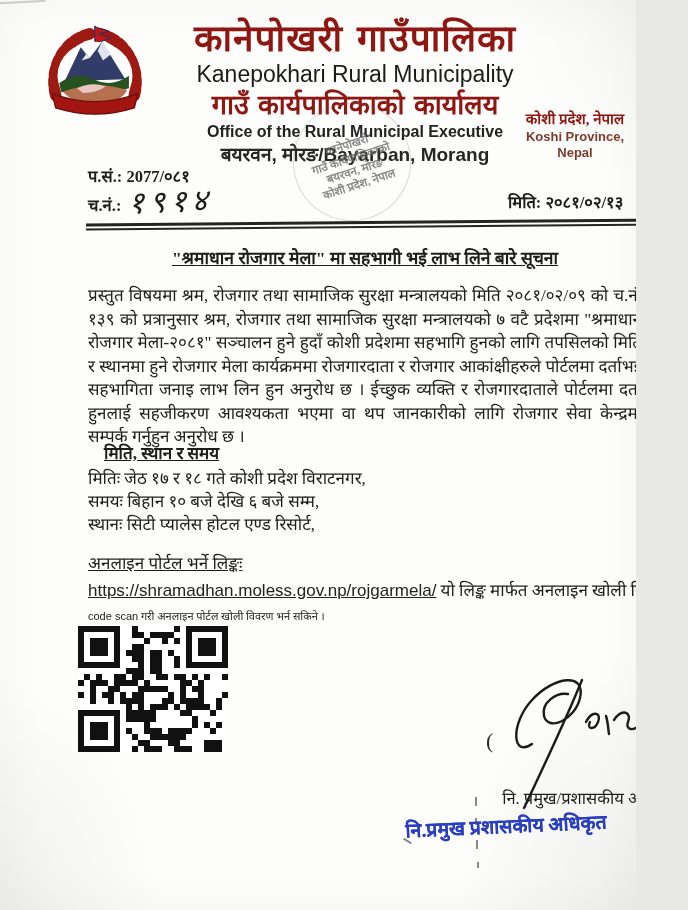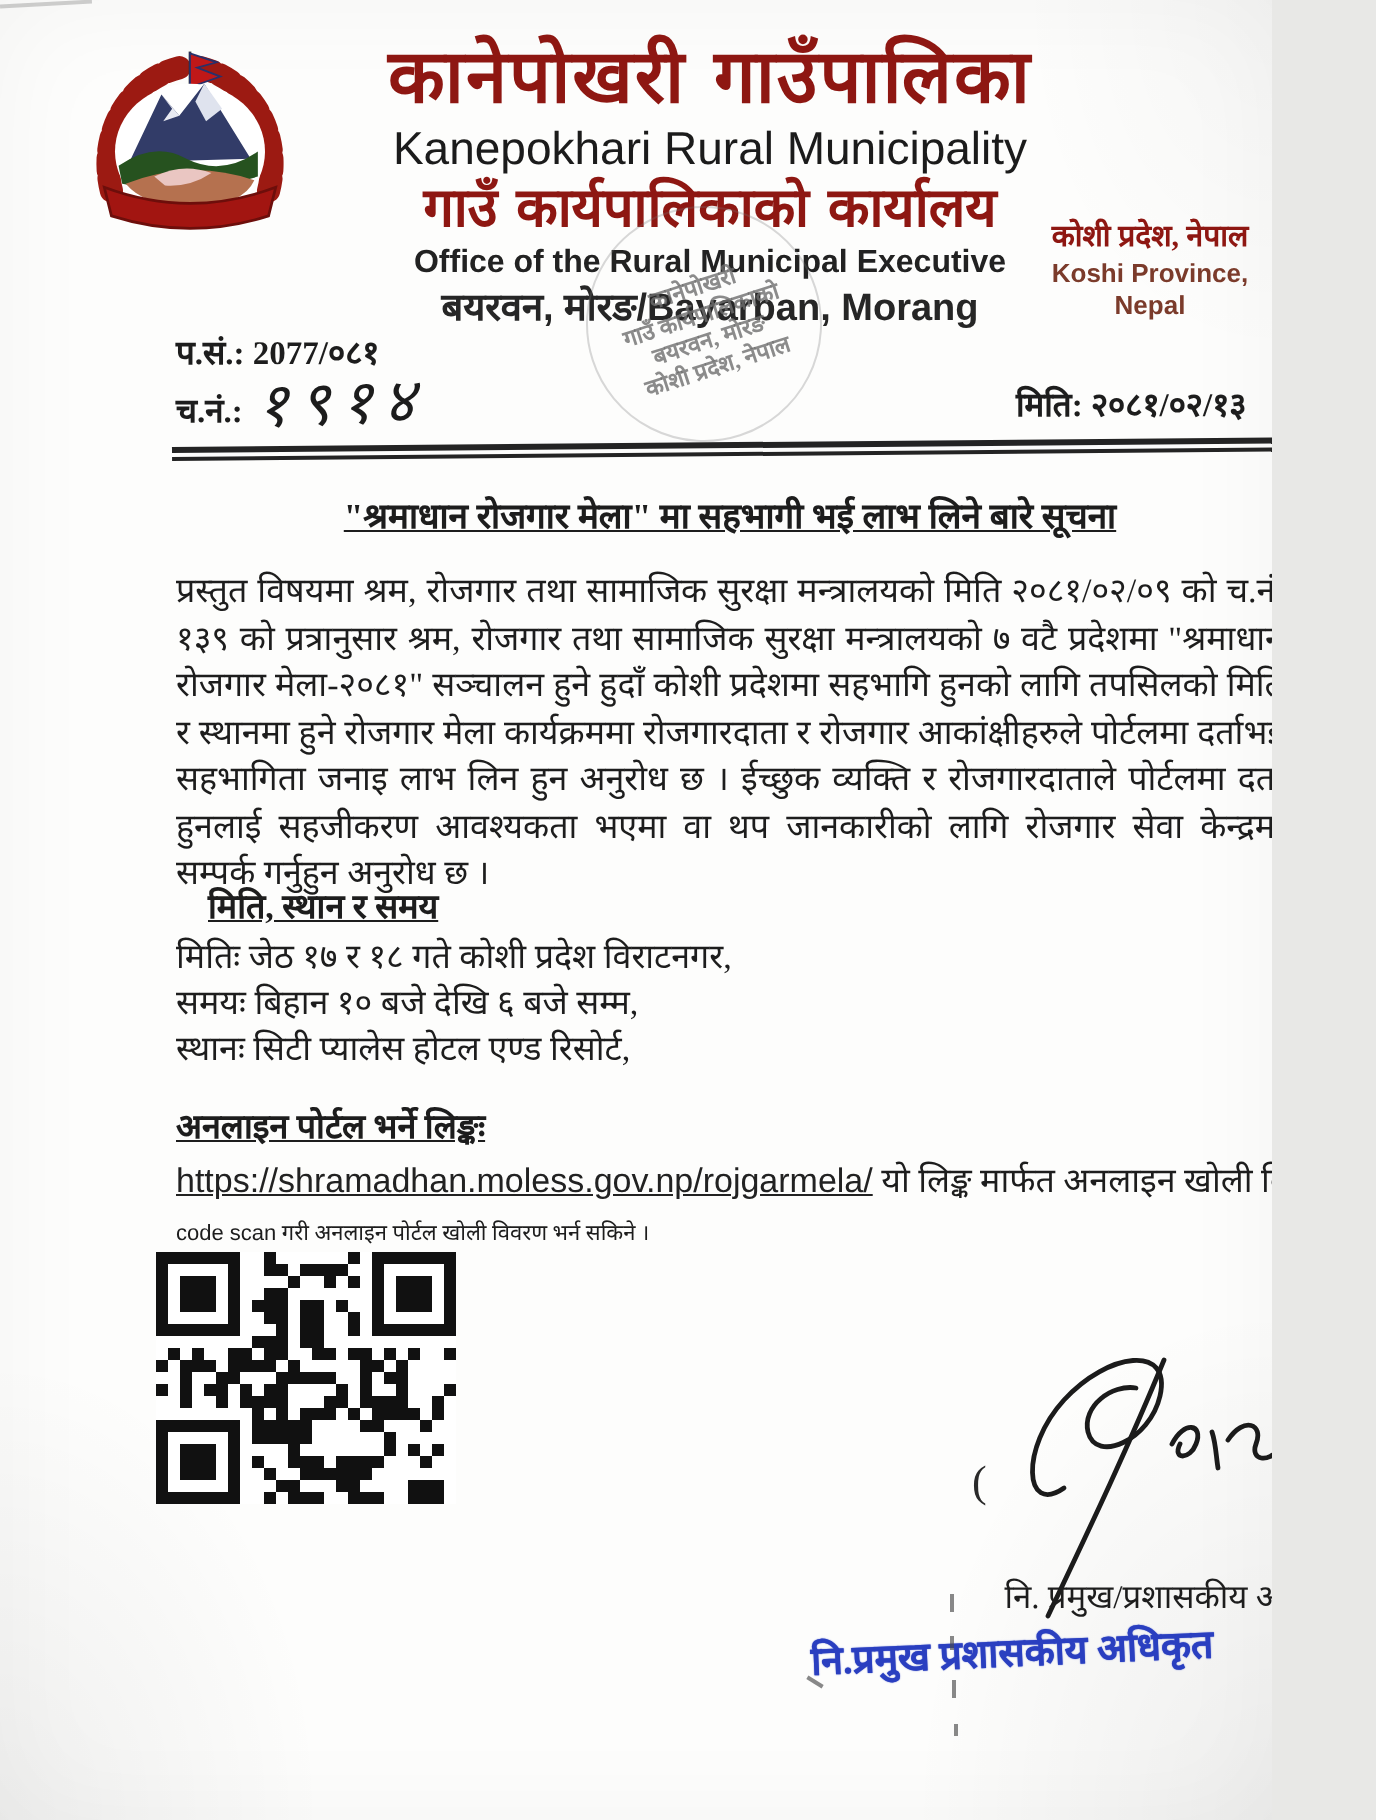--- a/index.html
+++ b/index.html
@@ -52,21 +52,21 @@
 
   
   .subject{left:88px;top:245px;width:554px;text-align:center;font-weight:700;
            font-size:17.5px;text-decoration:underline;}
   .bodytext{left:88px;top:284px;width:554px;text-align:justify;font-size:17px;
             line-height:23.5px;}
   .sec-head{left:104px;top:441px;font-size:17px;font-weight:700;text-decoration:underline;}
   .sch1{left:88px;top:466px;font-size:17px;}
   .sch2{left:88px;top:489px;font-size:17px;}
   .sch3{left:88px;top:512px;font-size:17px;}
-  .portal-head{left:88px;top:551px;font-size:17px;font-weight:700;text-decoration:underline;}
+  .portal-head{left:88px;top:551px;font-size:17px;font-weight:400;text-decoration:underline;}
   .url-line{left:88px;top:578px;width:600px;font-size:17px;white-space:nowrap;}
   .url{font-family:"Liberation Sans","DejaVu Sans",sans-serif;font-size:17px;
        text-decoration:underline;color:#222;}
   .note2{left:88px;top:608px;font-size:11px;}
   .note2 .latin{font-family:"Liberation Sans","DejaVu Sans",sans-serif;}
 
   .qr{left:78px;top:626px;width:150px;height:126px;}
 
   
   .sig-svg{left:498px;top:666px;}

